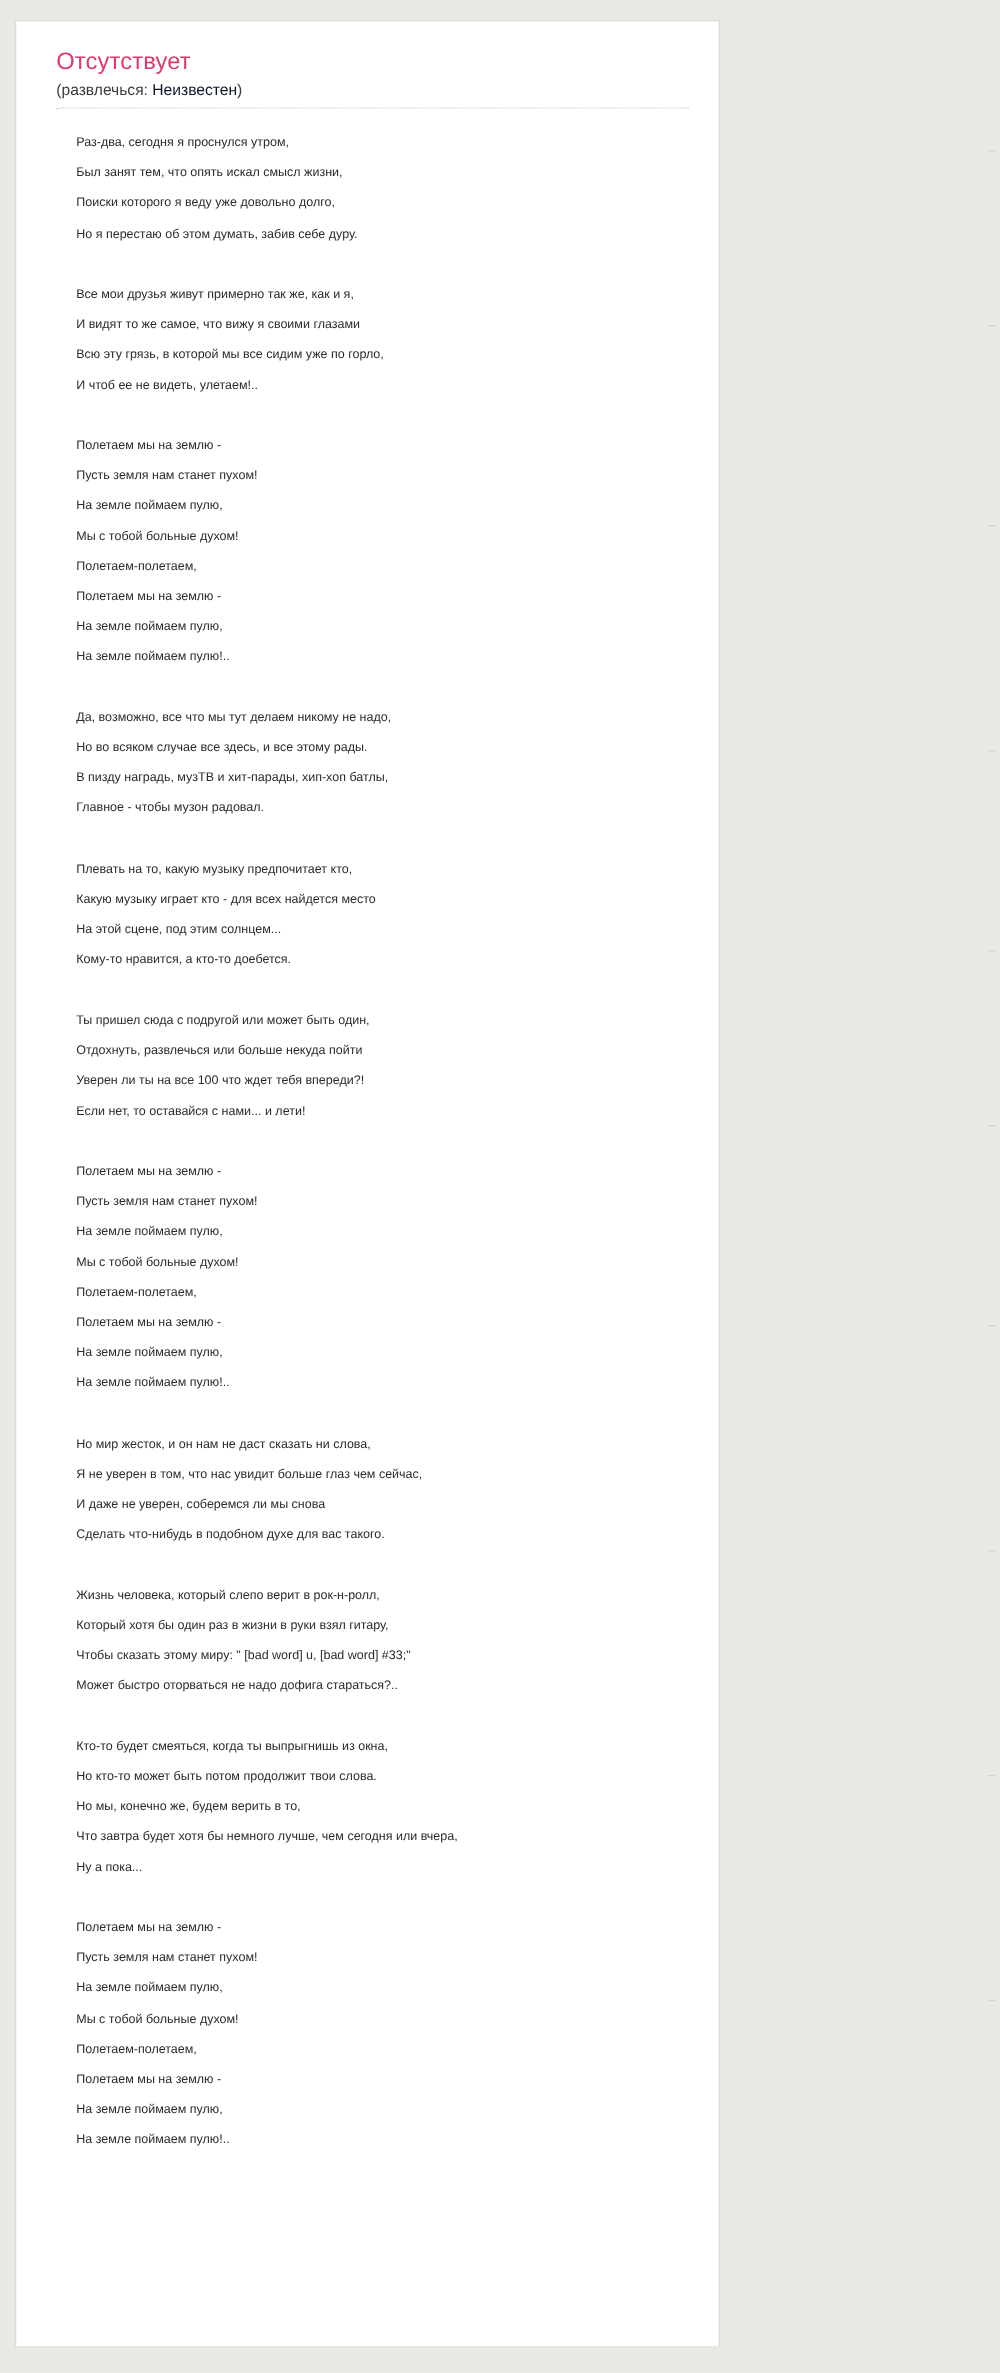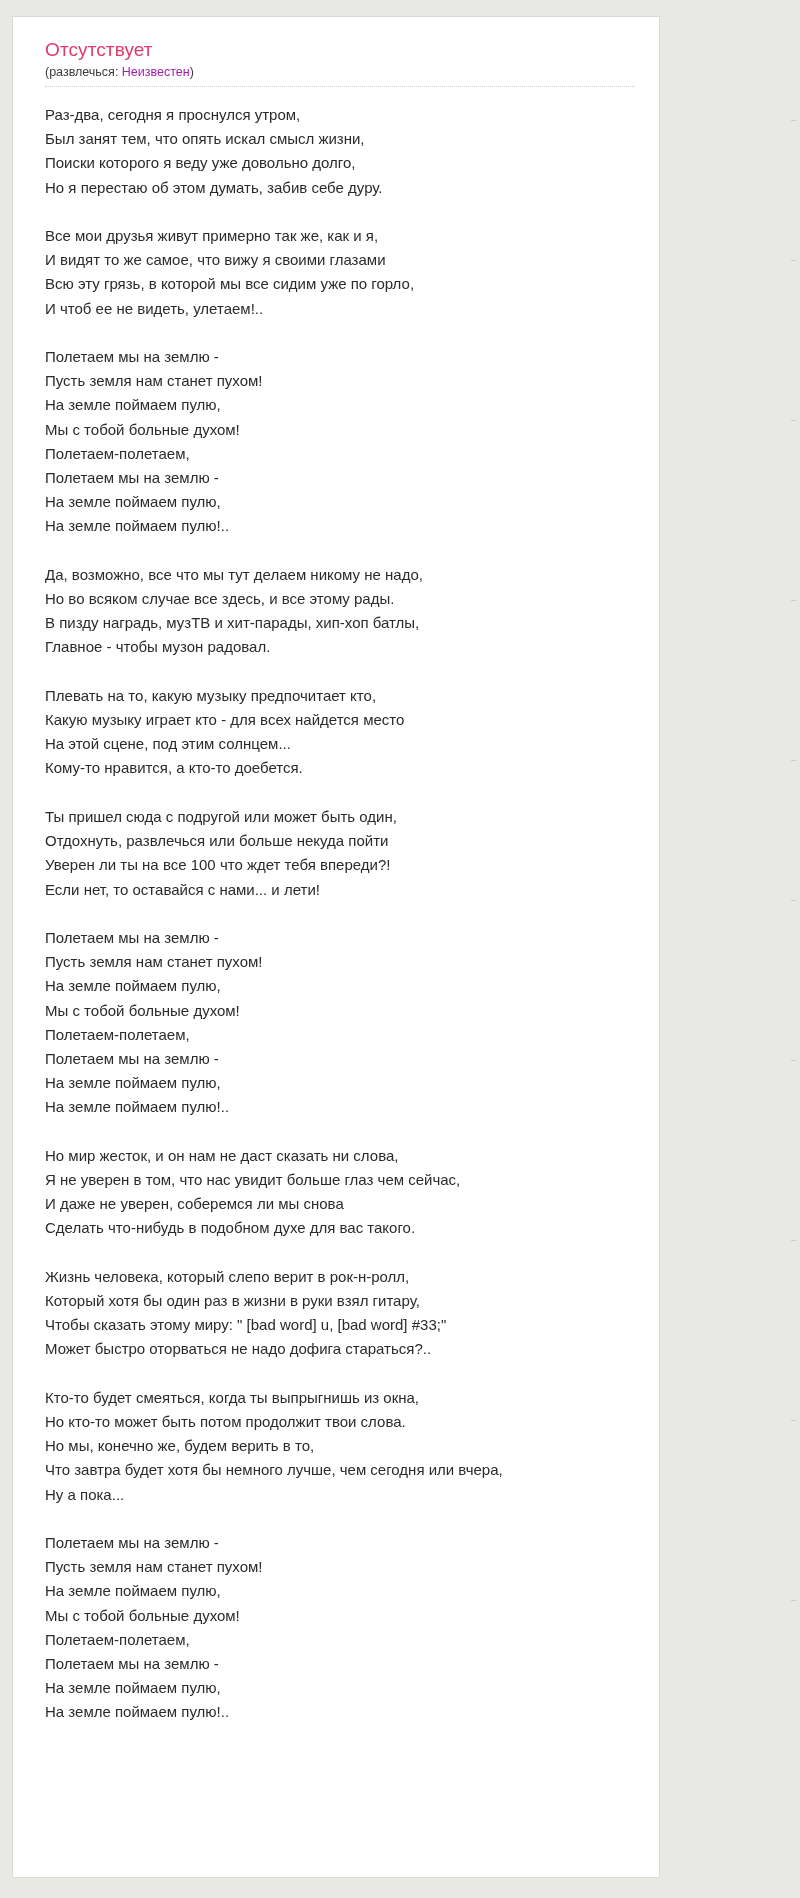--- a/index.html
+++ b/index.html
@@ -15,54 +15,54 @@
   }
   .page {
     position: relative;
     width: 800px;
     min-height: 1898px;
     box-sizing: border-box;
     padding: 16px 12px 12px 12px;
   }
   .sheet {
     position: relative;
-    width: 648px;
+    width: 564px;
     min-height: 1862px;
     box-sizing: border-box;
     background: #ffffff;
     border: 1px solid #dcdcd6;
     padding: 22px 24px 26px 32px;
   }
   .title {
     font-size: 19px;
     color: #e0396a;
     font-weight: normal;
     margin: 0 0 4px 0;
     letter-spacing: 0.1px;
   }
   .performer {
     font-size: 12.5px;
     color: #3c3c3c;
     margin: 0 0 7px 0;
   }
   .performer a {
-    color: #a21caf;
+    color: #0f172a;
     text-decoration: none;
   }
   .rule {
     border: 0;
     border-top: 1px dotted #cfcfc9;
     margin: 0 0 16px 0;
   }
   .lyrics {
-    font-size: 15px;
+    font-size: 10px;
     line-height: 24.2px;
     color: #2b2b2b;
     white-space: pre-wrap;
-    margin: 0;
+    margin: 16px;
     font-family: "Liberation Sans", sans-serif;
   }
   
   .edge-left, .edge-right {
     position: absolute;
     top: 0;
     bottom: 0;
     width: 12px;
     background: #e8e8e4;
   }

